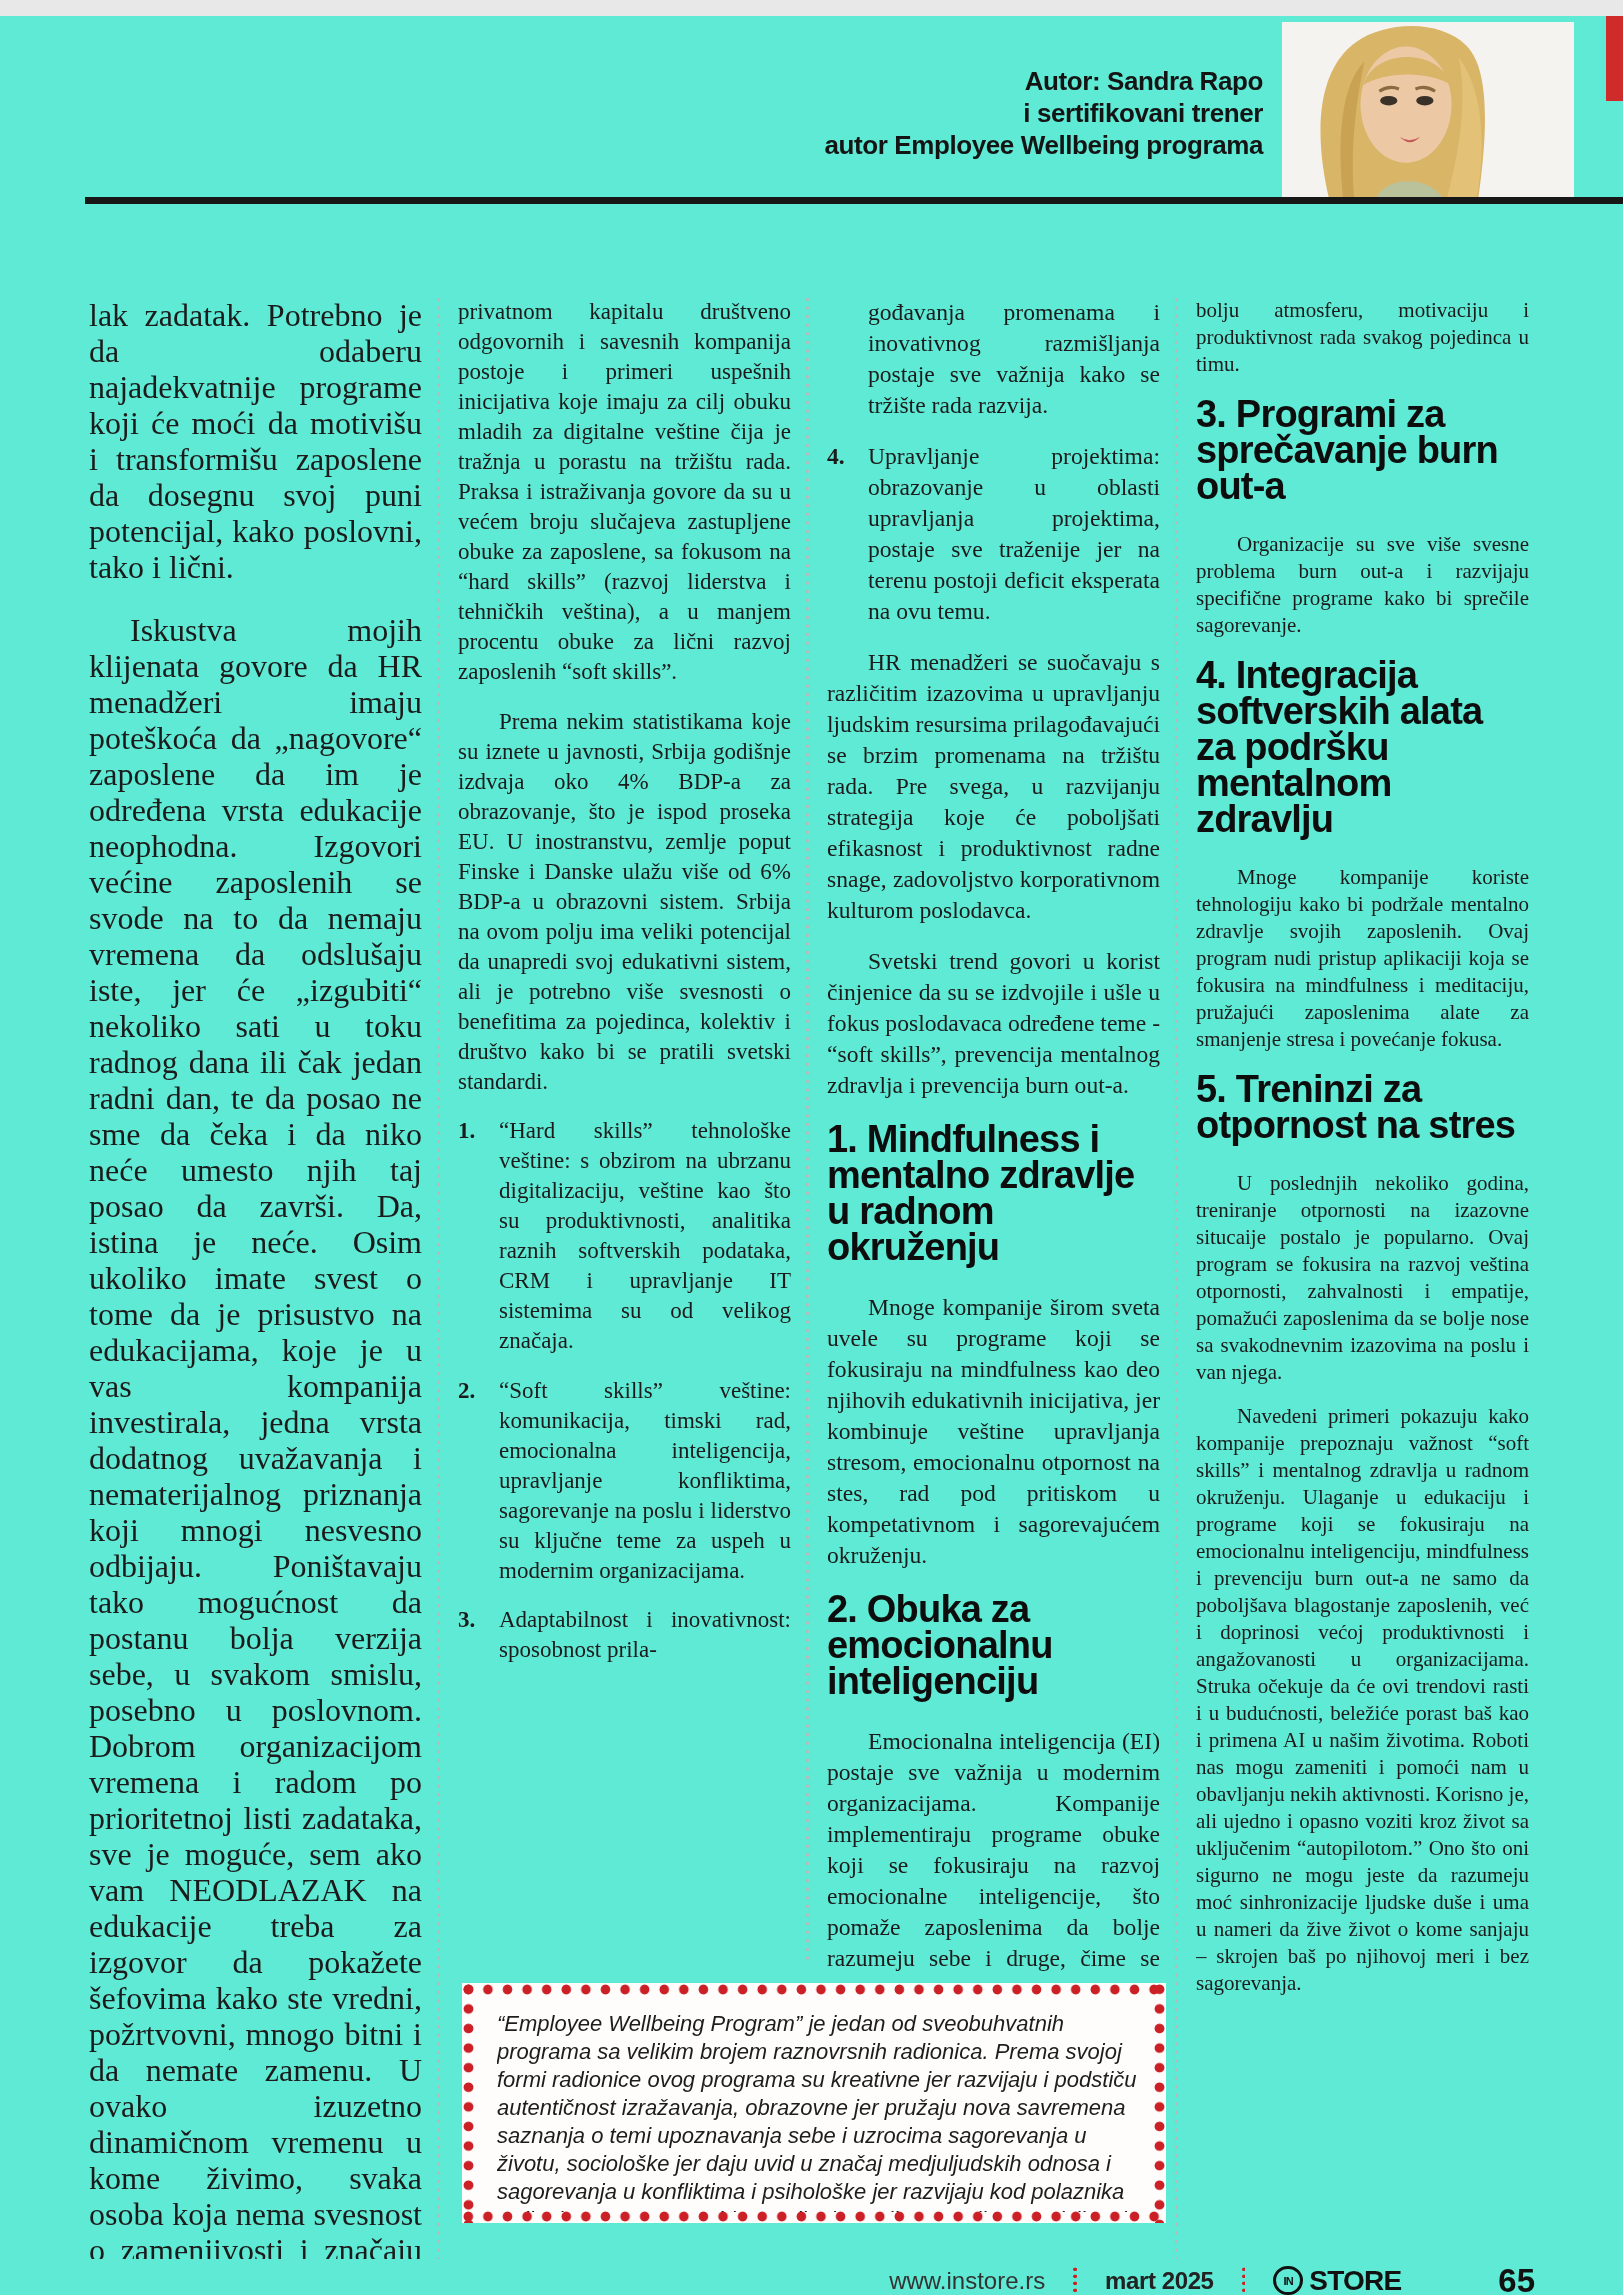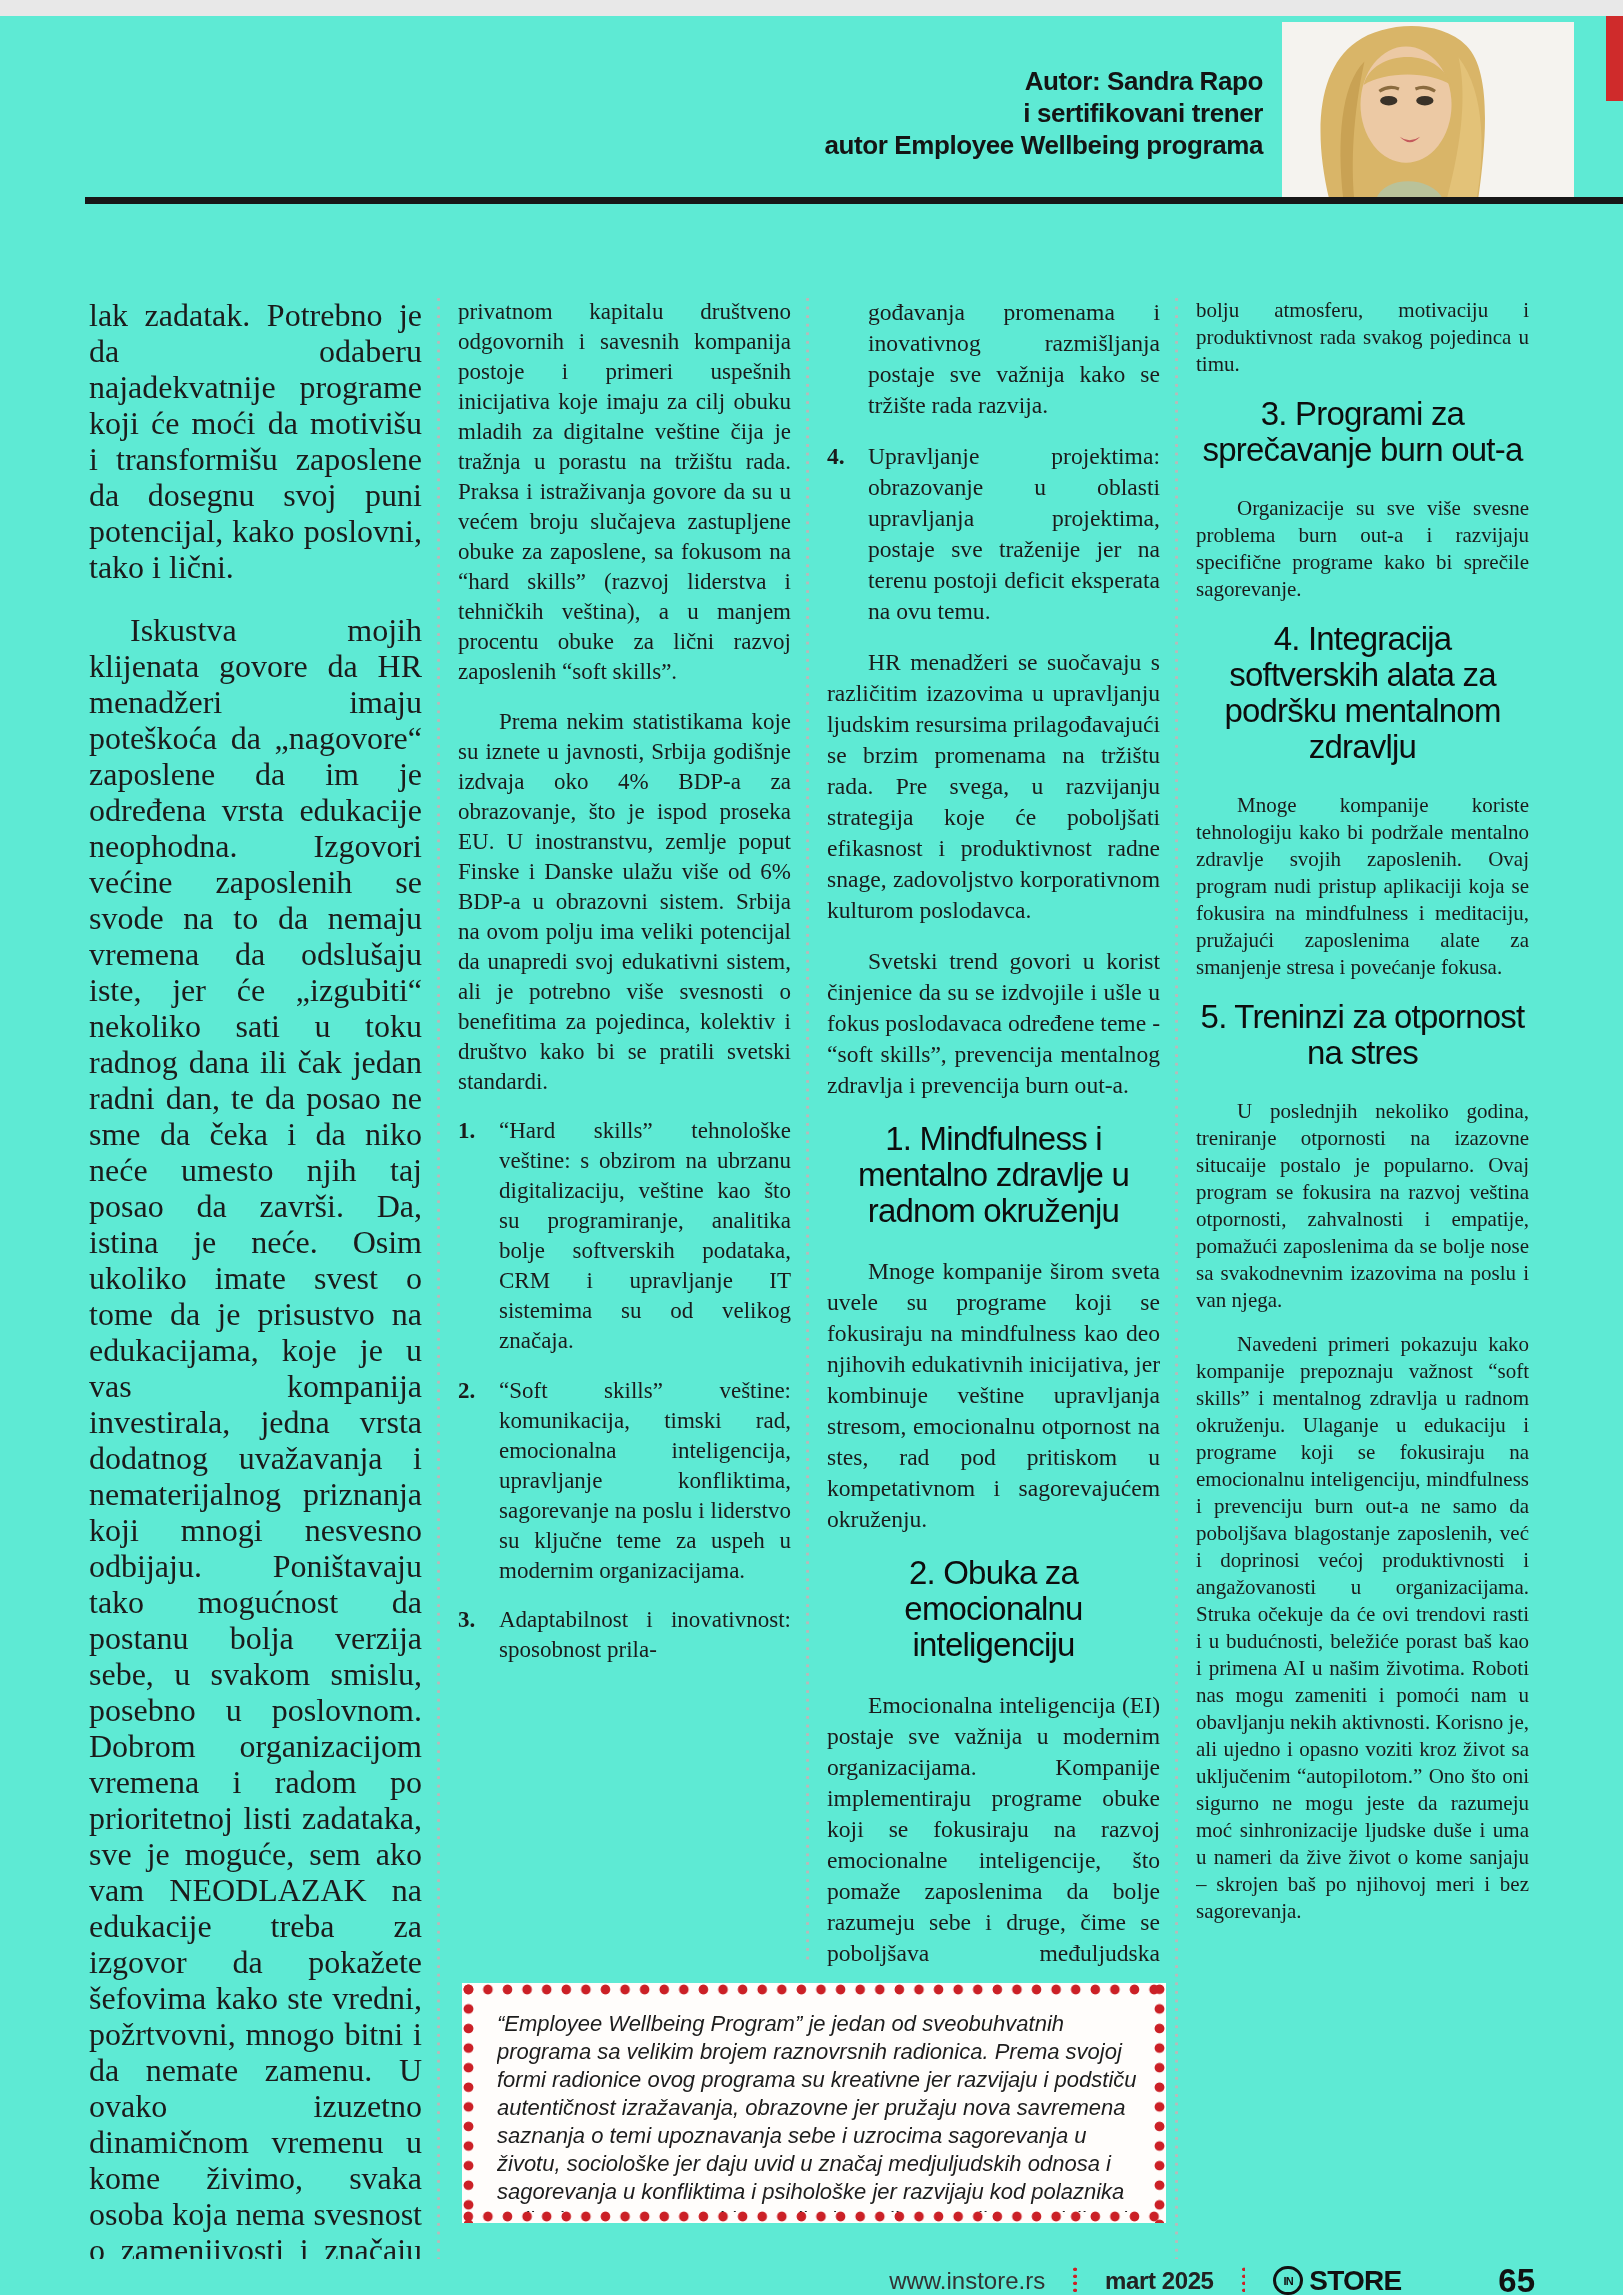--- a/index.html
+++ b/index.html
@@ -27,23 +27,23 @@
     position:absolute; top:281px; width:333px; text-align:justify; overflow:hidden;
   }
   #col1{left:89px;  height:1962px; font-size:32px; line-height:36px;}
   #col2{left:458px;  height:1674px; font-size:23px; line-height:30px;}
   #col3{left:827px; height:1674px; font-size:23.6px; line-height:31px;}
   #col4{left:1196px; height:1962px; font-size:21px; line-height:27px;}
   .col p{margin:0 0 0.85em 0;}
   .col p.indent{text-indent:41px;}
   .col p.hang{padding-left:41px;}
   .heading{
-    font-family:"Liberation Sans", sans-serif; font-weight:400;
-    letter-spacing:-0.8px; font-size:33px; line-height:36px;
-    text-align:center; margin:7.9px 0 27px 0; color:#0d0d0d;
+    font-family:"Liberation Sans", sans-serif; font-weight:700;
+    letter-spacing:-0.8px; font-size:38px; line-height:36px;
+    text-align:left; margin:7.9px 0 27px 0; color:#0d0d0d;
   }
   .li{position:relative; padding-left:41px; margin:0 0 0.85em 0;}
   .li .num{position:absolute; left:0; top:0; font-weight:bold;}
   .li .lead{font-weight:normal;}
 
   
   .colsep{
     position:absolute; top:281px; width:3.1px; background-repeat:repeat-y;
     background-image:radial-gradient(circle at 1.6px 2.4px, #b9b9b9 1.3px, transparent 1.9px);
     background-size:3.1px 8.6px;
@@ -126,21 +126,21 @@
     <p>lak zadatak. Potrebno je da odaberu najadekvatnije programe koji će moći da motivišu i transformišu zaposlene da dosegnu svoj puni potencijal, kako poslovni, tako i lični.</p>
     <p class="indent">Iskustva mojih klijenata govore da HR menadžeri imaju poteškoća da „nagovore“ zaposlene da im je određena vrsta edukacije neophodna. Izgovori većine zaposlenih se svode na to da nemaju vremena da odslušaju iste, jer će „izgubiti“ nekoliko sati u toku radnog dana ili čak jedan radni dan, te da posao ne sme da čeka i da niko neće umesto njih taj posao da završi. Da, istina je neće. Osim ukoliko imate svest o tome da je prisustvo na edukacijama, koje je u vas kompanija investirala, jedna vrsta dodatnog uvažavanja i nematerijalnog priznanja koji mnogi nesvesno odbijaju. Poništavaju tako mogućnost da postanu bolja verzija sebe, u svakom smislu, posebno u poslovnom. Dobrom organizacijom vremena i radom po prioritetnoj listi zadataka, sve je moguće, sem ako vam NEODLAZAK na edukacije treba za izgovor da pokažete šefovima kako ste vredni, požrtvovni, mnogo bitni i da nemate zamenu. U ovako izuzetno dinamičnom vremenu u kome živimo, svaka osoba koja nema svesnost o zamenjivosti i značaju rada na ličnom i profesionalnom planu, na korak je do „ispadanja“ iz tog poslovnog sistema i branše u kojoj radi. Jer dok ti isti zaposleni nisu na obukama „čuvajući svoje radno mesto“, većina savesnih osoba je ovladalo egzaktnim novim znanjima i tehnologijama i postalo „savršena“ zamena.</p>
     <p class="indent">Zato moja poruka svim poslodavcima je da je ulaganje u lični razvoj zaposlenih „soft skils“ najisplativija investicija kompanije na čije će uvećane resurse i ROI dugoročno moći da računaju.</p>
 
   </div>
 
   <div class="col" id="col2">
     <p>privatnom kapitalu društveno odgovornih i savesnih kompanija postoje i primeri uspešnih inicijativa koje imaju za cilj obuku mladih za digitalne veštine čija je tražnja u porastu na tržištu rada. Praksa i istraživanja govore da su u većem broju slučajeva zastupljene obuke za zaposlene, sa fokusom na “hard skills” (razvoj liderstva i tehničkih veština), a u manjem procentu obuke za lični razvoj zaposlenih “soft skills”.</p>
     <p class="indent">Prema nekim statistikama koje su iznete u javnosti, Srbija godišnje izdvaja oko 4% BDP-a za obrazovanje, što je ispod proseka EU. U inostranstvu, zemlje poput Finske i Danske ulažu više od 6% BDP-a u obrazovni sistem. Srbija na ovom polju ima veliki potencijal da unapredi svoj edukativni sistem, ali je potrebno više svesnosti o benefitima za pojedinca, kolektiv i društvo kako bi se pratili svetski standardi.</p>
     <div class="li">
-      <span class="num">1.</span><span class="lead">“Hard skills” tehnološke veštine:</span><span> s obzirom na ubrzanu digitalizaciju, veštine kao što su programiranje, analitika bolje softverskih podataka, CRM i upravljanje IT sistemima su od velikog značaja.</span>
+      <span class="num">1.</span><span class="lead">“Hard skills” tehnološke veštine:</span><span> s obzirom na ubrzanu digitalizaciju, veštine kao što su produktivnosti, analitika raznih softverskih podataka, CRM i upravljanje IT sistemima su od velikog značaja.</span>
     </div>
     <div class="li">
       <span class="num">2.</span><span class="lead">“Soft skills” veštine:</span><span> komunikacija, timski rad, emocionalna inteligencija, upravljanje konfliktima, sagorevanje na poslu i liderstvo su ključne teme za uspeh u modernim organizacijama.</span>
     </div>
     <div class="li">
       <span class="num">3.</span><span class="lead">Adaptabilnost i inovativnost:</span><span> sposobnost prila-</span>
     </div>
   </div>
 
   <div class="col" id="col3">

